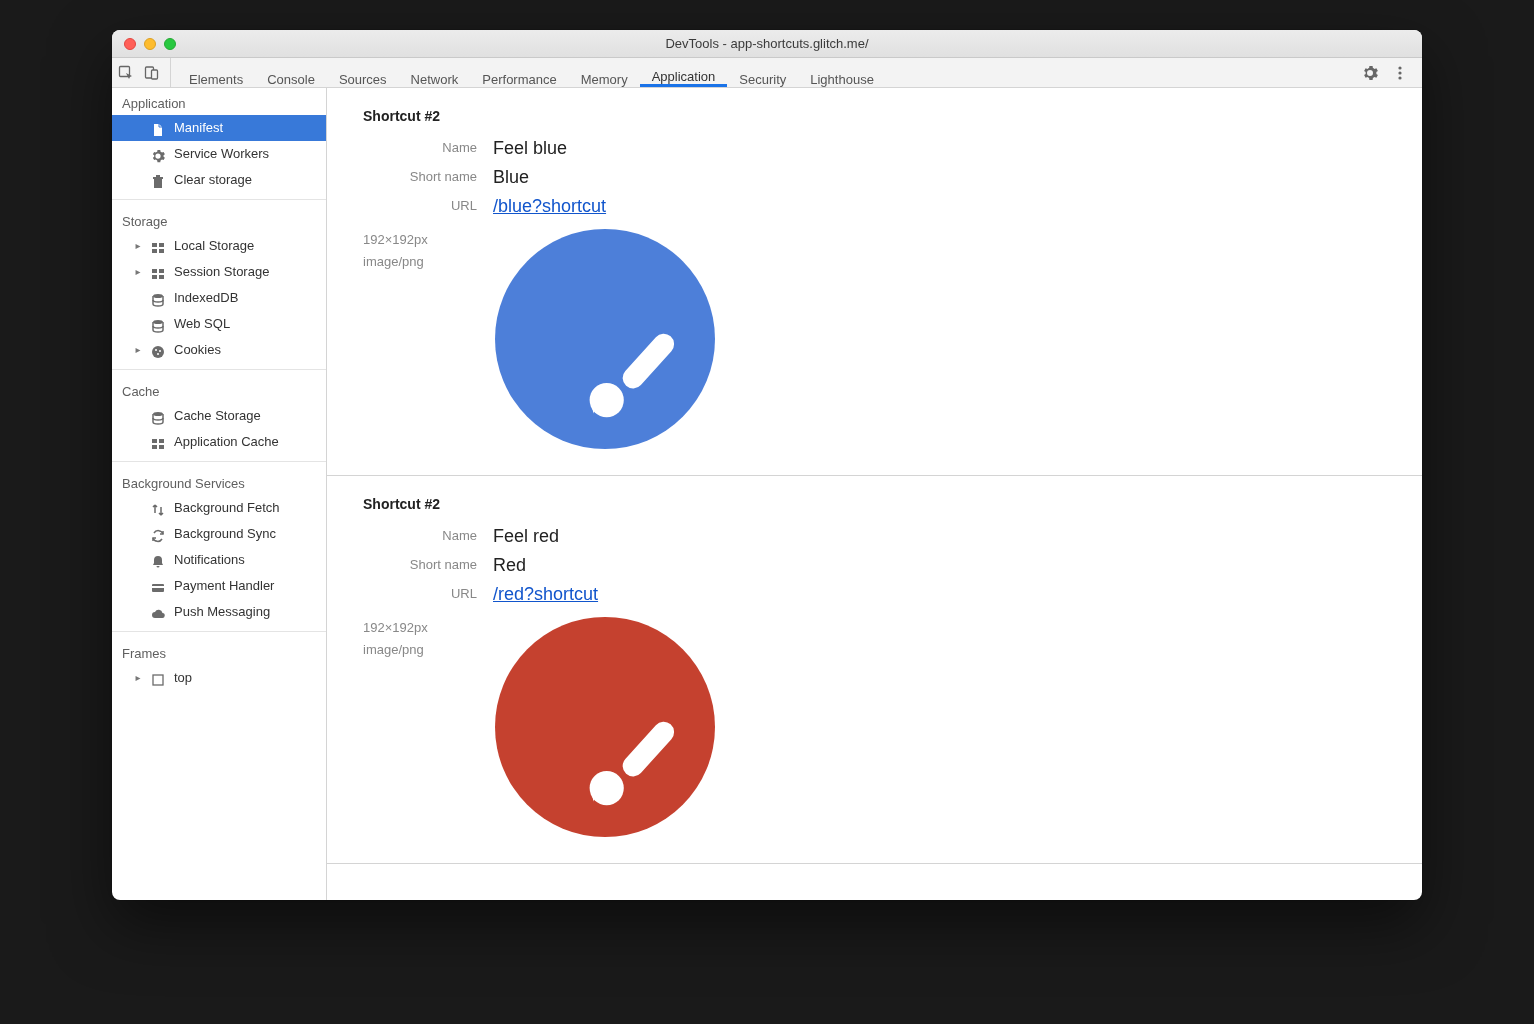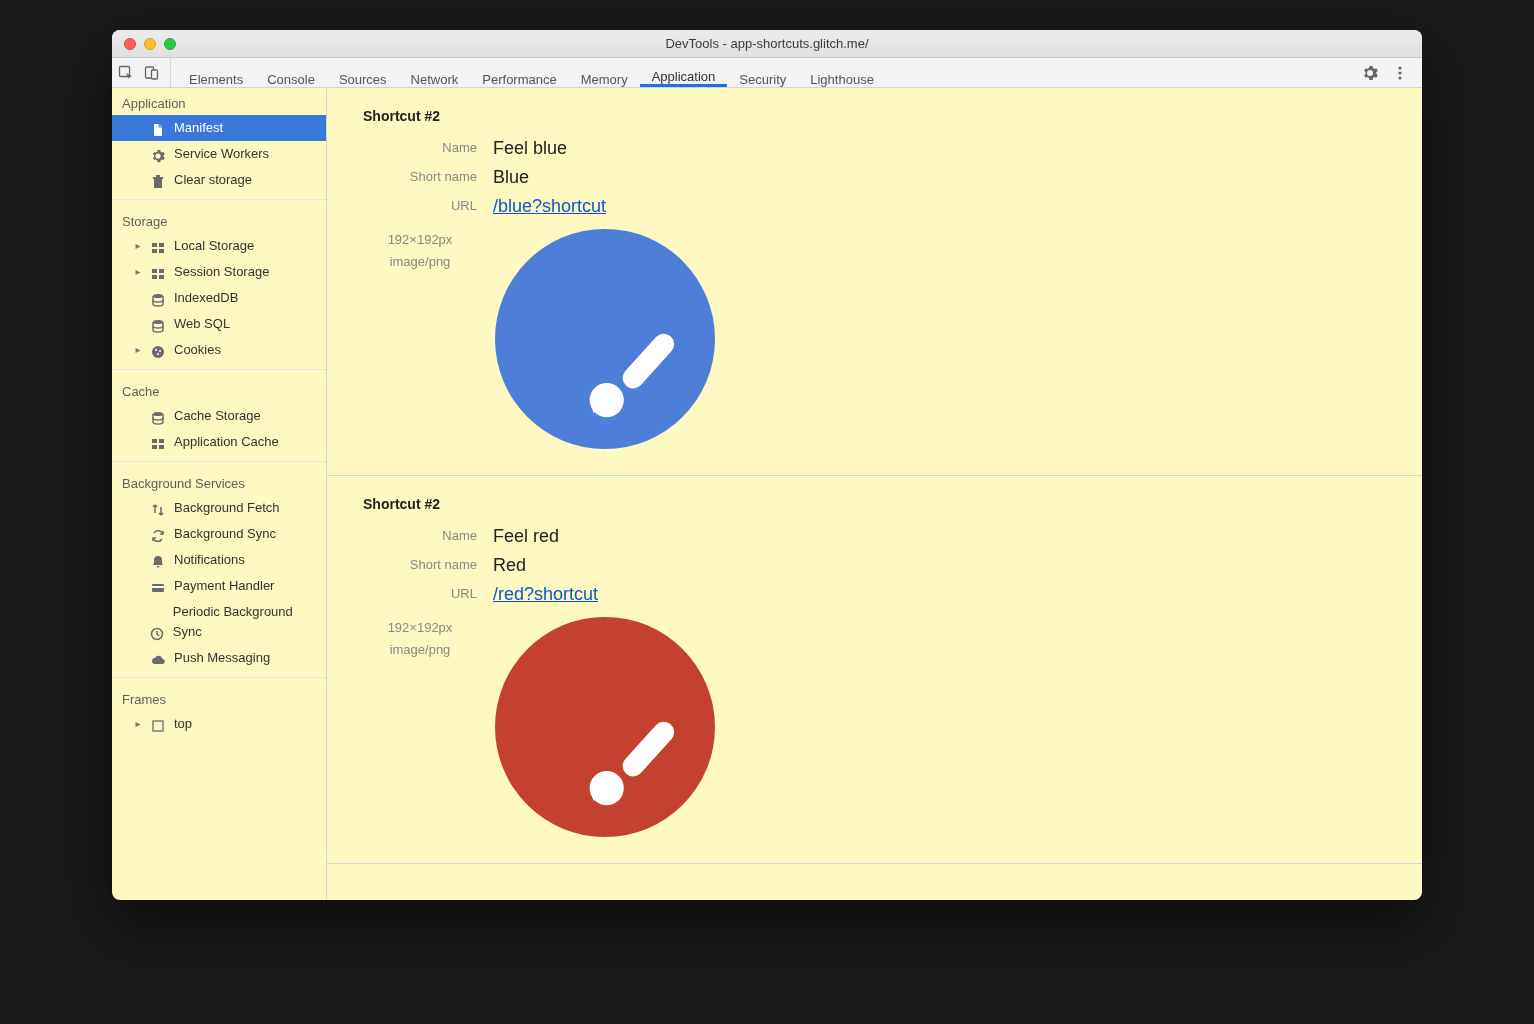--- a/index.html
+++ b/index.html
@@ -9,21 +9,21 @@
     width: 1534px;
     height: 1024px;
     display: flex;
     align-items: flex-start;
     justify-content: center;
     padding-top: 30px;
   }
   .window {
     width: 1310px;
     height: 870px;
-    background: #fef9c3;
+    background: #ffffff;
     border-radius: 8px;
     box-shadow: 0 25px 60px rgba(0,0,0,.5), 0 0 0 1px rgba(0,0,0,.08);
     overflow: hidden;
     display: flex;
     flex-direction: column;
   }
   
   .titlebar {
     height: 28px;
     background: linear-gradient(#ececec,#e0e0e0);
@@ -78,21 +78,21 @@
   .main { flex:1; overflow-y:auto; position:relative; }
   .main::-webkit-scrollbar{width:12px;}
   .main::-webkit-scrollbar-thumb{background:#c4c4c4;border-radius:6px;}
   .section { padding:20px 36px 26px; border-bottom:1px solid #d4d4d4;}
   .section h3 { font-size:14px; font-weight:700; color:#222; margin-bottom:14px;}
   .row { display:flex; align-items:flex-start; margin:8px 0;}
   .label { width:130px; text-align:right; color:#888; font-size:13px; padding-right:16px; padding-top:2px;}
   .value { font-size:18px; color:#222;}
   .value a { color:#1155cc; }
   .iconrow { display:flex; align-items:flex-start; margin-top:12px;}
-  .iconmeta { width:130px; text-align:center; padding-right:16px; color:#888; font-size:13px; line-height:22px;}
+  .iconmeta { width:130px; text-align:left; padding-right:16px; color:#888; font-size:13px; line-height:22px;}
   .bigicon { width:220px; height:220px; border-radius:50%; position:relative; margin-left:2px;}
   .bigicon.blue { background:#4d7fd9;}
   .bigicon.red { background:#c5412f;}
   .brush { position:absolute; right:38px; bottom:28px;}
   svg { display:block; }
 </style>
 </head>
 <body>
 
 <div class="window">
@@ -302,30 +302,20 @@
             <svg width="14" height="14" viewBox="0 0 14 14" fill="#6b6b6b">
               <rect x="1" y="3" width="12" height="8" rx="1"></rect>
               <rect x="1" y="5" width="12" height="2" fill="#fff"></rect>
             </svg>
           </span>
           <span>Payment Handler</span>
         </div>
         <div class="item">
           <span class="arrow"></span>
           <span class="it-icon">
-            <svg width="14" height="14" viewBox="0 0 14 14" fill="none" stroke="#6b6b6b" stroke-width="1.5">
-              <circle cx="7" cy="7" r="5.5"></circle>
-              <path d="M7 4v3l2 2"></path>
-            </svg>
-          </span>
-          <span>Periodic Background Sync</span>
-        </div>
-        <div class="item">
-          <span class="arrow"></span>
-          <span class="it-icon">
             <svg width="14" height="14" viewBox="0 0 14 14" fill="#6b6b6b">
               <path d="M11 11H4a3 3 0 010-6 4 4 0 017.5 1A2.5 2.5 0 0111 11z"></path>
             </svg>
           </span>
           <span>Push Messaging</span>
         </div>
         <div class="divider"></div>
         <div class="group-title">Frames</div>
         <div class="item">
           <span class="arrow">▸</span>

